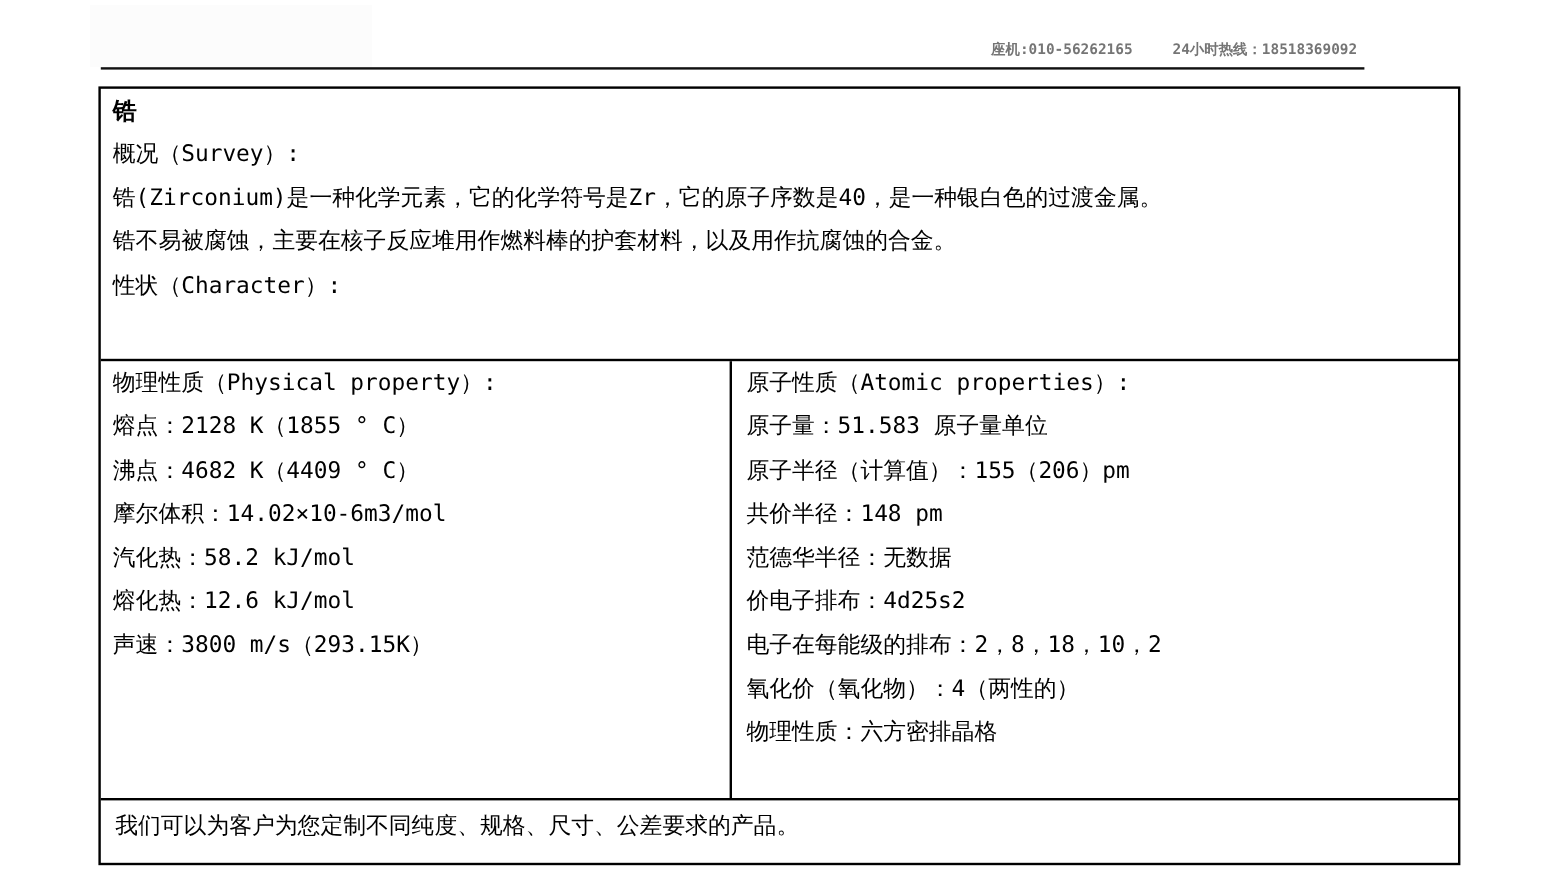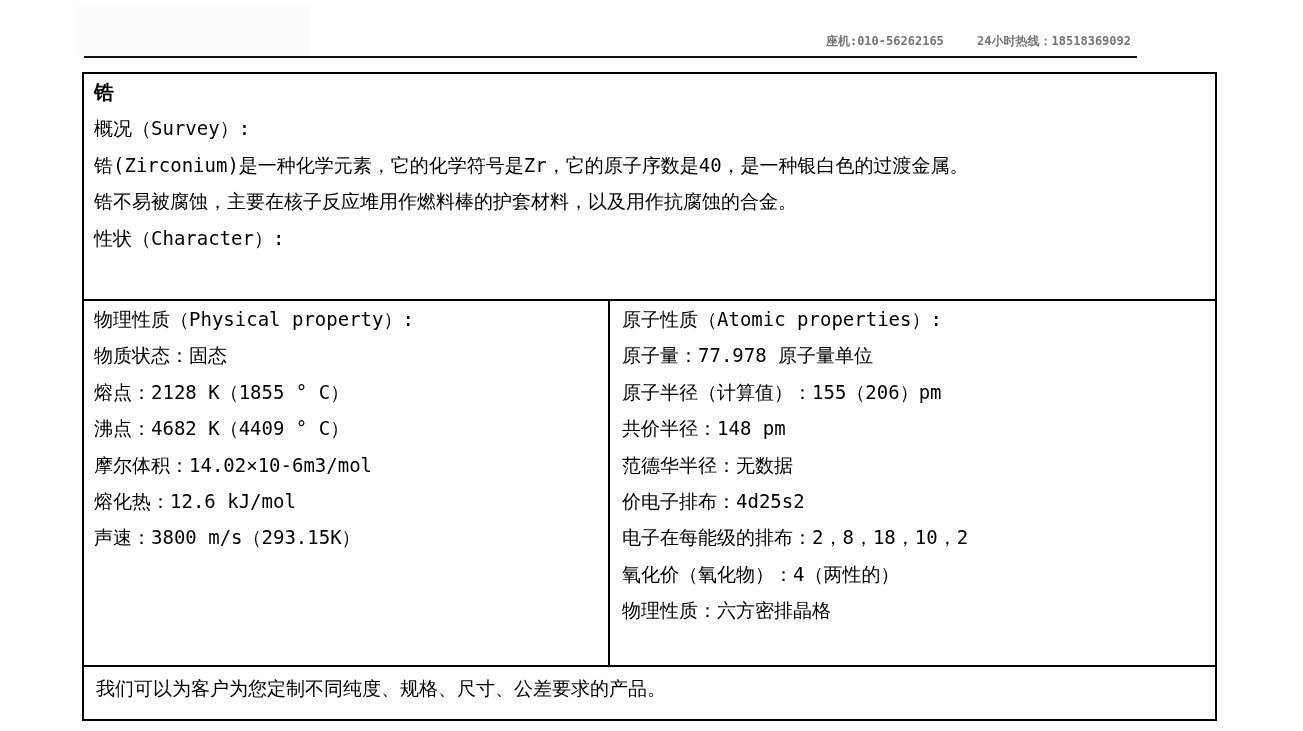--- a/index.html
+++ b/index.html
@@ -110,34 +110,34 @@
       <span class="b">性状</span><span>（Character）:</span>
     </div>
   </div>
 
   <div class="row-props">
     <div class="cell-left">
       <div class="line">
         <span class="b">物理性质</span><span>（Physical property）:</span>
       </div>
       <div>
-          <div class="line">物质状态：固态</div>
           <div class="line">熔点：2128 K（1855 ° C）</div>
           <div class="line">沸点：4682 K（4409 ° C）</div>
           <div class="line">摩尔体积：14.02×10-6m3/mol</div>
+          <div class="line">汽化热：58.2 kJ/mol</div>
           <div class="line">熔化热：12.6 kJ/mol</div>
           <div class="line">声速：3800 m/s（293.15K）</div>
         </div>
     </div>
     <div class="cell-right">
       <div class="line">
         <span class="b">原子性质</span><span>（Atomic properties）:</span>
       </div>
       <div>
-          <div class="line">原子量：77.978 原子量单位</div>
+          <div class="line">原子量：51.583 原子量单位</div>
           <div class="line">原子半径（计算值）：155（206）pm</div>
           <div class="line">共价半径：148 pm</div>
           <div class="line">范德华半径：无数据</div>
           <div class="line">价电子排布：4d25s2</div>
           <div class="line">电子在每能级的排布：2，8，18，10，2</div>
           <div class="line">氧化价（氧化物）：4（两性的）</div>
           <div class="line">物理性质：六方密排晶格</div>
         </div>
     </div>
   </div>

